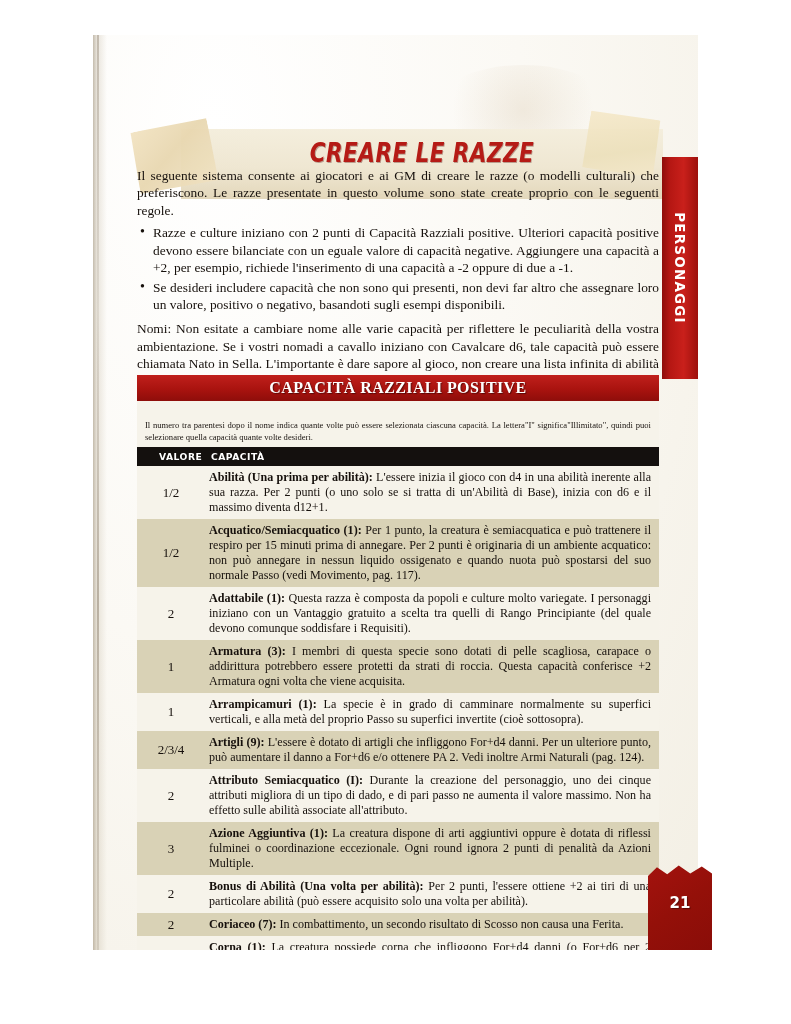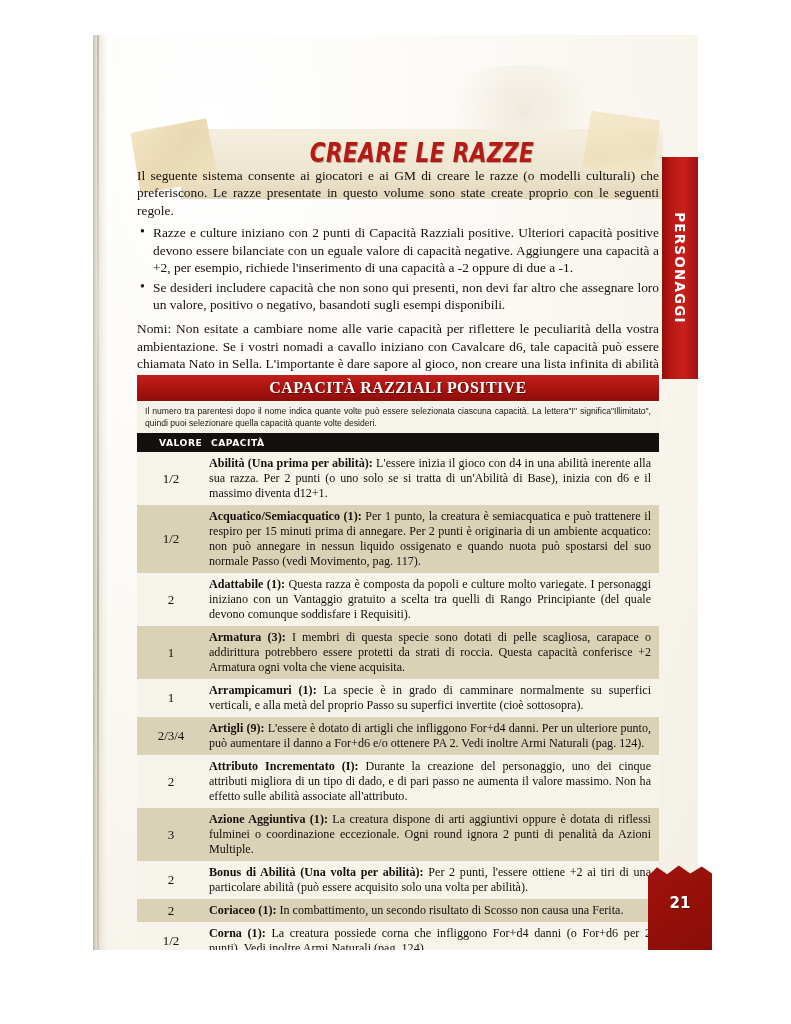--- a/index.html
+++ b/index.html
@@ -129,22 +129,22 @@
     background: linear-gradient(to bottom, #c0201c 0%, #a9130f 55%, #8e0d0a 100%);
     color: #fff;
     font-family: "Liberation Serif", serif;
     font-weight: 700; font-size: 16px; letter-spacing: .4px;
     display: flex; align-items: center; justify-content: center;
     text-shadow: 1px 1px 1px rgba(0,0,0,.45);
     text-align: center;
   }
   #tbl-caption {
     background: #f6f3ea;
-    padding: 4px 8px 4px 8px;
-    font-family: Liberation Sans, sans-serif;
+    padding: 18px 8px 4px 8px;
+    font-family: Liberation Serif, serif;
     font-size: 8.6px; line-height: 1.42; color: #1a1410;
     text-align: justify;
   }
   #tbl-colhead {
     background: #14100e; color: #fff; height: 19px;
     display: flex; align-items: center;
     font-family: "DejaVu Sans", sans-serif;
     font-weight: 700; font-size: 9.2px; letter-spacing: .5px;
   }
   #tbl-colhead .c1 { width: 68px; padding-left: 22px; }
@@ -248,33 +248,33 @@
           <div class="trow odd">
             <div class="tval">1</div>
             <div class="tcap"><b>Arrampicamuri (1):</b><span> La specie è in grado di camminare normalmente su superfici verticali, e alla metà del proprio Passo su superfici invertite (cioè sottosopra).</span></div>
           </div>
           <div class="trow even">
             <div class="tval">2/3/4</div>
             <div class="tcap"><b>Artigli (9):</b><span> L'essere è dotato di artigli che infliggono For+d4 danni. Per un ulteriore punto, può aumentare il danno a For+d6 e/o ottenere PA 2. Vedi inoltre Armi Naturali (pag. 124).</span></div>
           </div>
           <div class="trow odd">
             <div class="tval">2</div>
-            <div class="tcap"><b>Attributo Incrementato (I):</b><span> Durante la creazione del personaggio, uno dei cinque attributi migliora di un tipo di dado, e di pari passo ne aumenta il valore massimo. Non ha effetto sulle abilità associate all'attributo.</span></div>
+            <div class="tcap"><b>Attributo Semiacquatico (I):</b><span> Durante la creazione del personaggio, uno dei cinque attributi migliora di un tipo di dado, e di pari passo ne aumenta il valore massimo. Non ha effetto sulle abilità associate all'attributo.</span></div>
           </div>
           <div class="trow even">
             <div class="tval">3</div>
             <div class="tcap"><b>Azione Aggiuntiva (1):</b><span> La creatura dispone di arti aggiuntivi oppure è dotata di riflessi fulminei o coordinazione eccezionale. Ogni round ignora 2 punti di penalità da Azioni Multiple.</span></div>
           </div>
           <div class="trow odd">
             <div class="tval">2</div>
             <div class="tcap"><b>Bonus di Abilità (Una volta per abilità):</b><span> Per 2 punti, l'essere ottiene +2 ai tiri di una particolare abilità (può essere acquisito solo una volta per abilità).</span></div>
           </div>
           <div class="trow even">
             <div class="tval">2</div>
-            <div class="tcap"><b>Coriaceo (1):</b><span> In combattimento, un secondo risultato di Scosso non causa una Ferita.</span></div>
+            <div class="tcap"><b>Coriaceo (7):</b><span> In combattimento, un secondo risultato di Scosso non causa una Ferita.</span></div>
           </div>
           <div class="trow odd">
             <div class="tval">1/2</div>
             <div class="tcap"><b>Corna (1):</b><span> La creatura possiede corna che infliggono For+d4 danni (o For+d6 per 2 punti). Vedi inoltre Armi Naturali (pag. 124).</span></div>
           </div>
         </div>
     </div>
   </div>
 </div>
 

